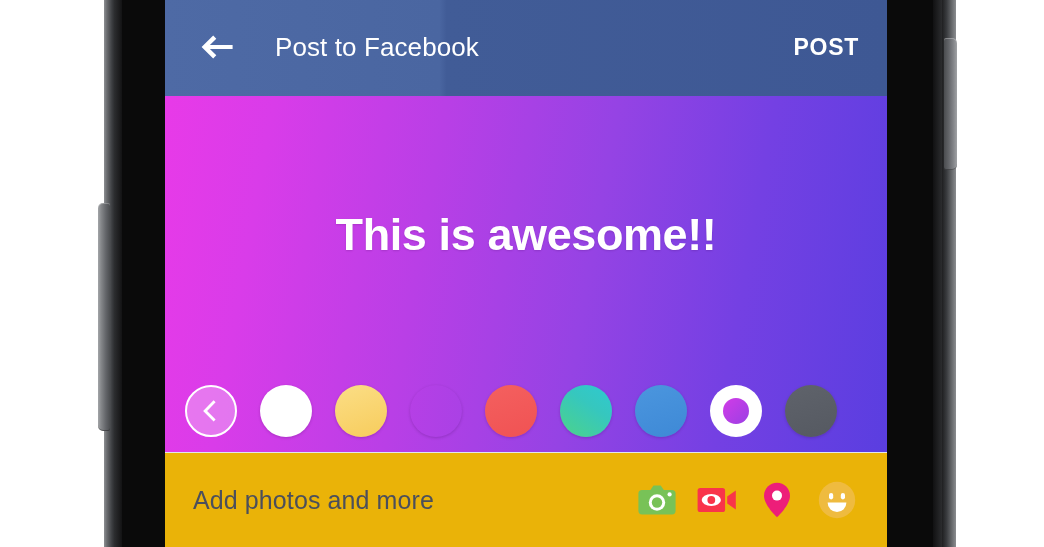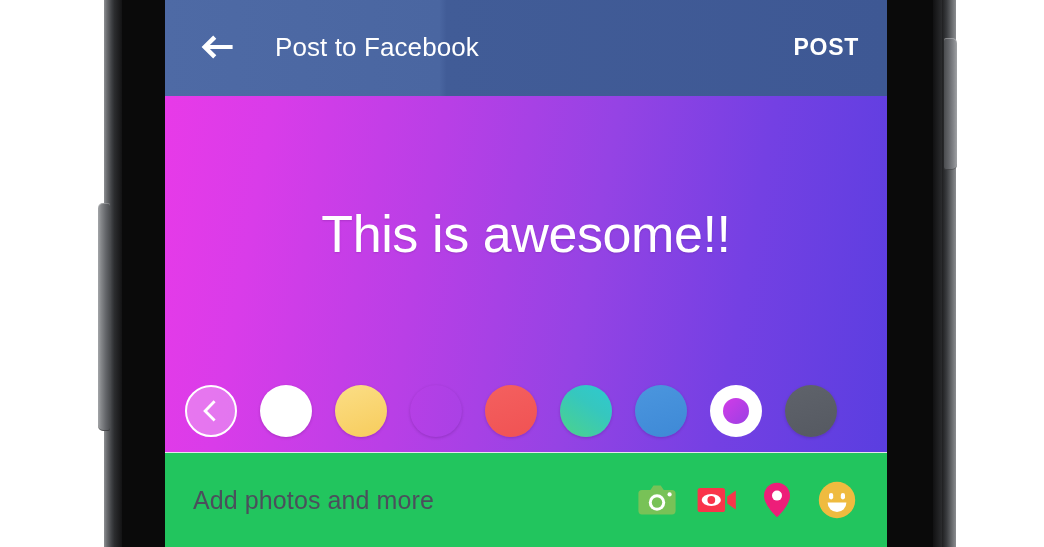--- a/index.html
+++ b/index.html
@@ -161,22 +161,22 @@
     top: 0;
     height: 278px;
     display: flex;
     align-items: center;
     justify-content: center;
     padding: 0 36px;
     box-sizing: border-box;
   }
   .composer-text {
     color: #ffffff;
-    font-size: 52px;
-    font-weight: normal;
+    font-size: 45px;
+    font-weight: bold;
     line-height: 1.15;
     text-align: left;
     letter-spacing: -0.4px;
     text-shadow: 0 1px 2px rgba(60,0,80,0.18);
   }
 
   
   .swatch-strip {
     position: absolute;
     left: 0;
@@ -226,21 +226,21 @@
   
   .screen-divider {
     height: 1px;
     background: #e4e6eb;
   }
 
   
   .bottom-bar {
     position: relative;
     height: 94px;
-    background: #22c55e;
+    background: #eab308;
     display: flex;
     align-items: center;
     padding: 0 30px 0 28px;
     box-sizing: border-box;
   }
   .bottom-label {
     color: #4b4f5c;
     font-size: 25px;
     font-weight: 400;
     letter-spacing: 0.1px;

